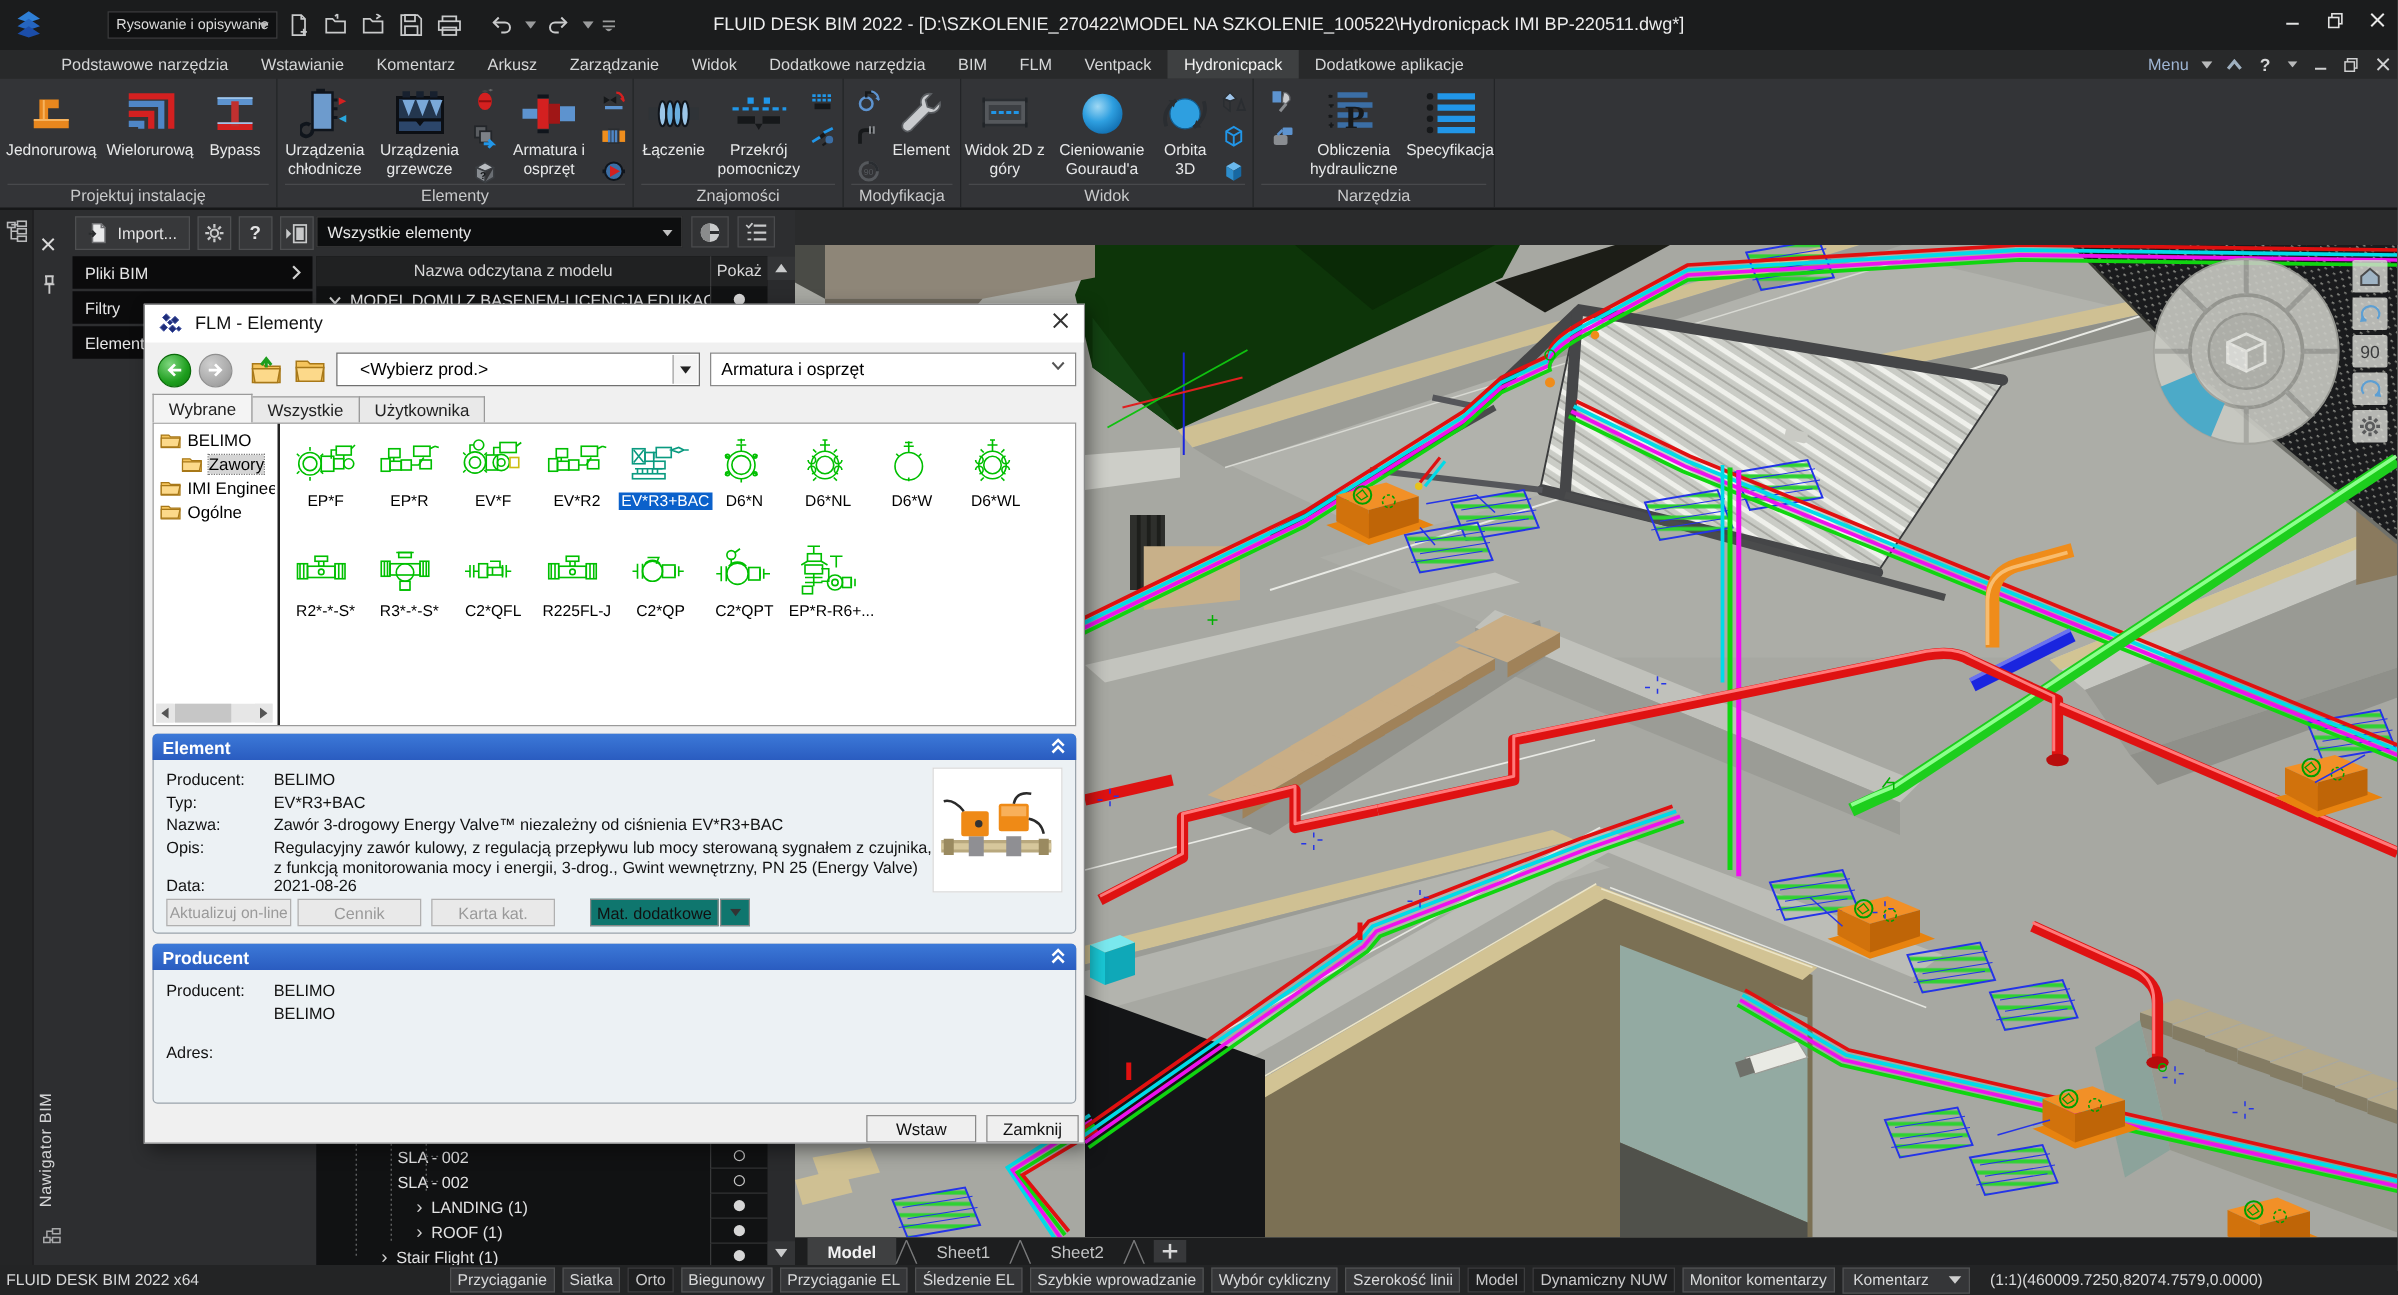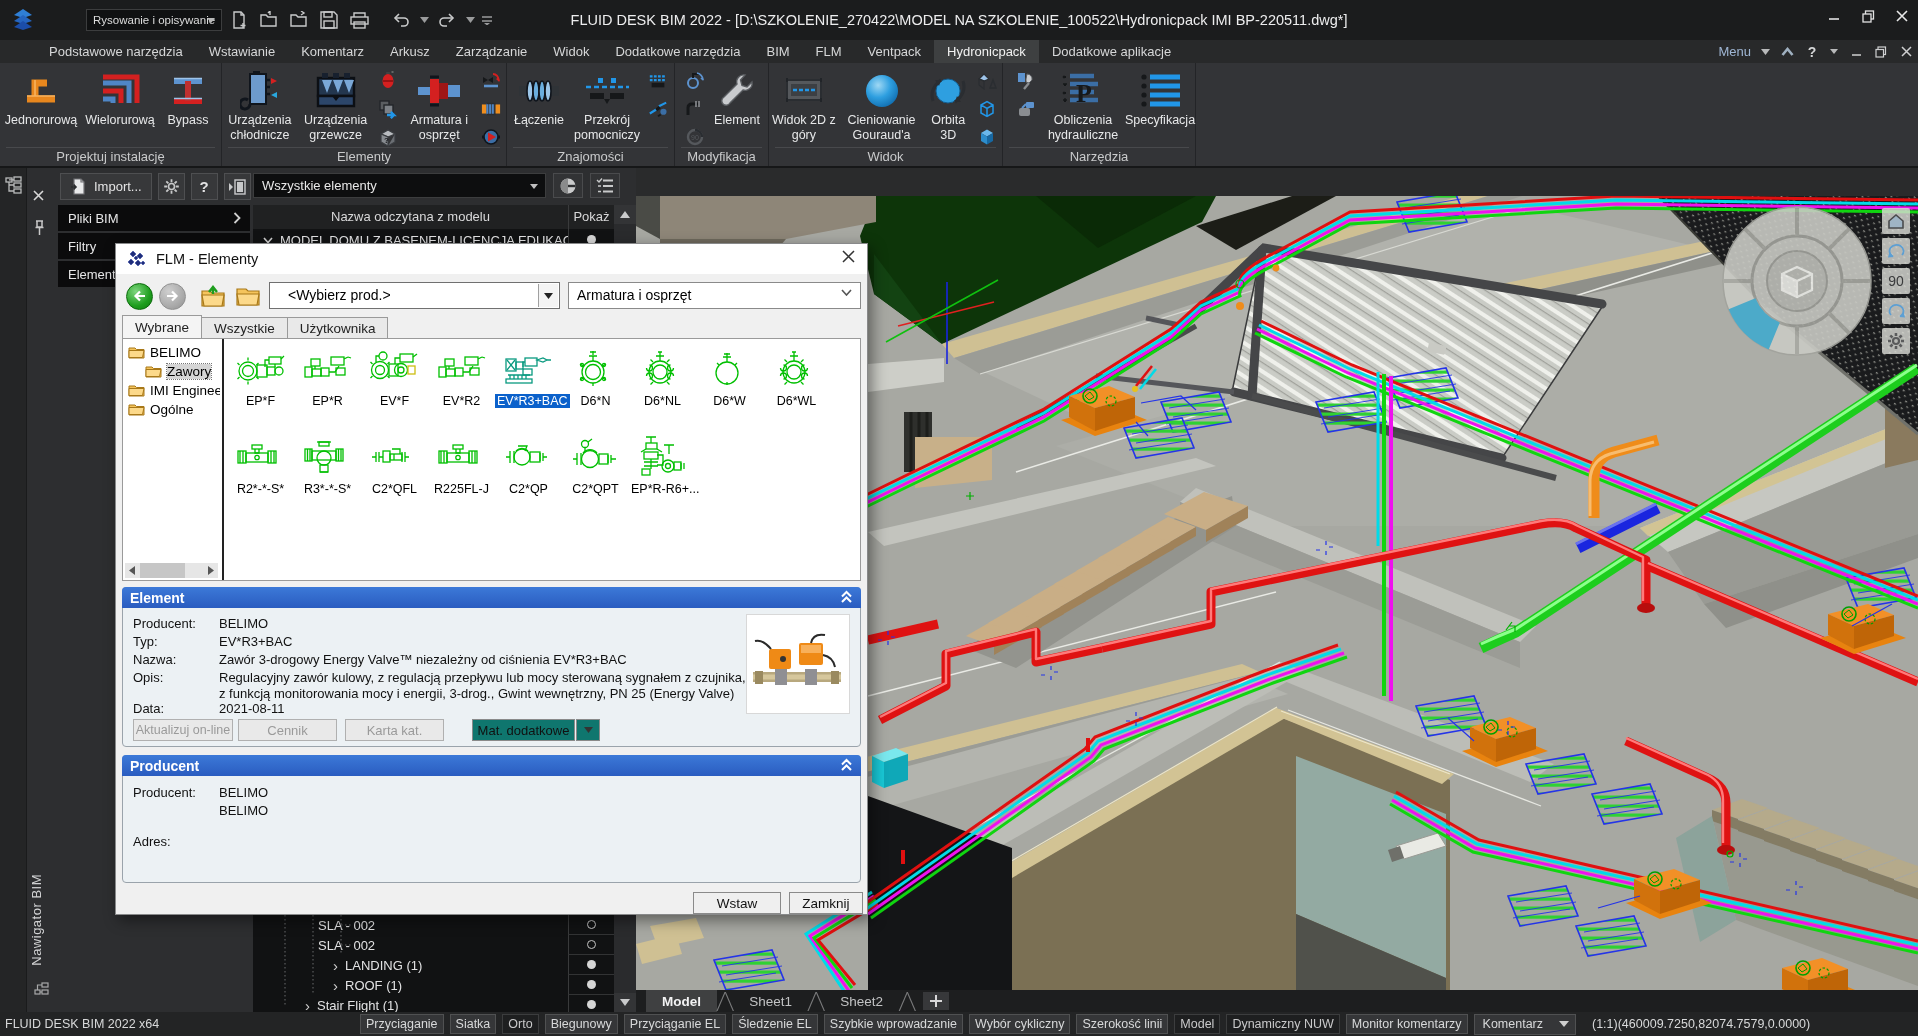--- a/index.html
+++ b/index.html
@@ -1726,21 +1726,21 @@
     <div class="frow" style="top:64px;width:700px">
       <span class="flabel">Nazwa:</span>
       <span class="fvalue">Zawór 3-drogowy Energy Valve™ niezależny od ciśnienia EV*R3+BAC</span>
     </div>
     <div class="frow" style="top:82px;width:700px">
       <span class="flabel">Opis:</span>
       <span class="fvalue" style="line-height:15.5px">Regulacyjny zawór kulowy, z regulacją przepływu lub mocy sterowaną sygnałem z czujnika, z funkcją monitorowania mocy i energii, 3-drog., Gwint wewnętrzny, PN 25 (Energy Valve)</span>
     </div>
     <div class="frow" style="top:113px;width:700px">
       <span class="flabel">Data:</span>
-      <span class="fvalue">2021-08-11</span>
+      <span class="fvalue">2021-08-26</span>
     </div>
     <div class="prodimg">
       <svg width="102" height="98" viewBox="0 0 102 98">
         <rect width="102" height="98" fill="#ffffff"></rect>
         <path d="M6 62 h88" stroke="#b8a87e" stroke-width="10"></path>
         <path d="M6 62 h88" stroke="#d6c79c" stroke-width="5"></path>
         <rect x="8" y="56" width="8" height="13" fill="#9a8a60"></rect>
         <rect x="84" y="56" width="8" height="13" fill="#9a8a60"></rect>
         <rect x="28" y="54" width="12" height="16" fill="#8f8f93"></rect>
         <rect x="58" y="54" width="12" height="16" fill="#8f8f93"></rect>

